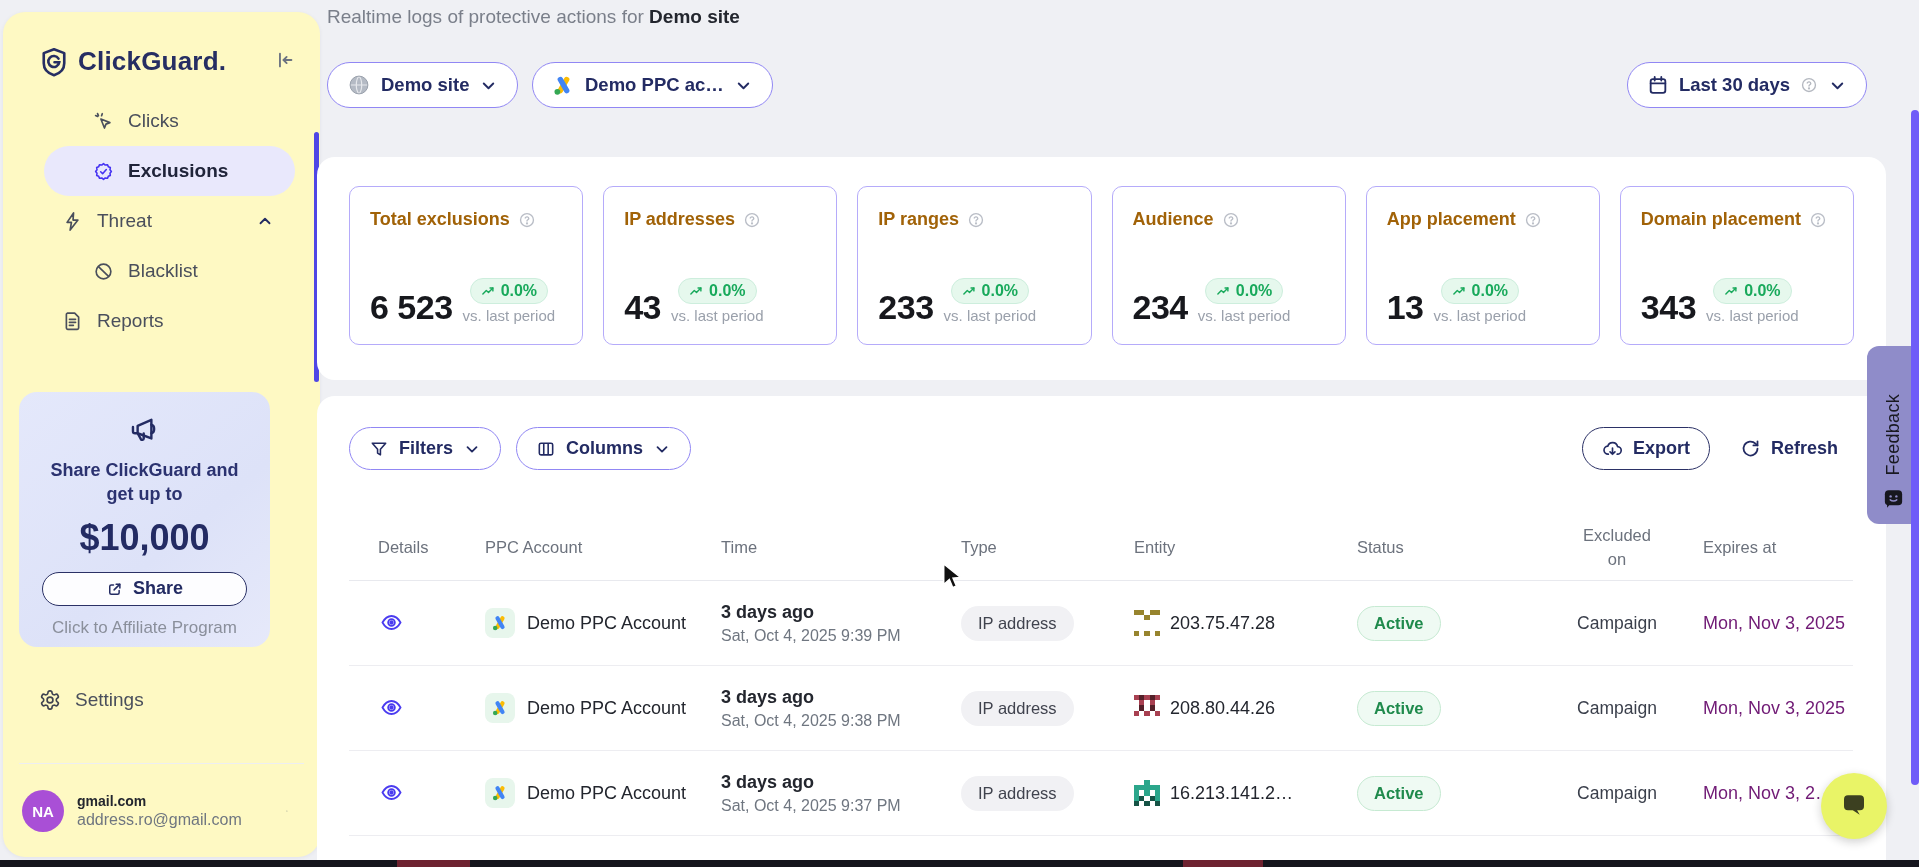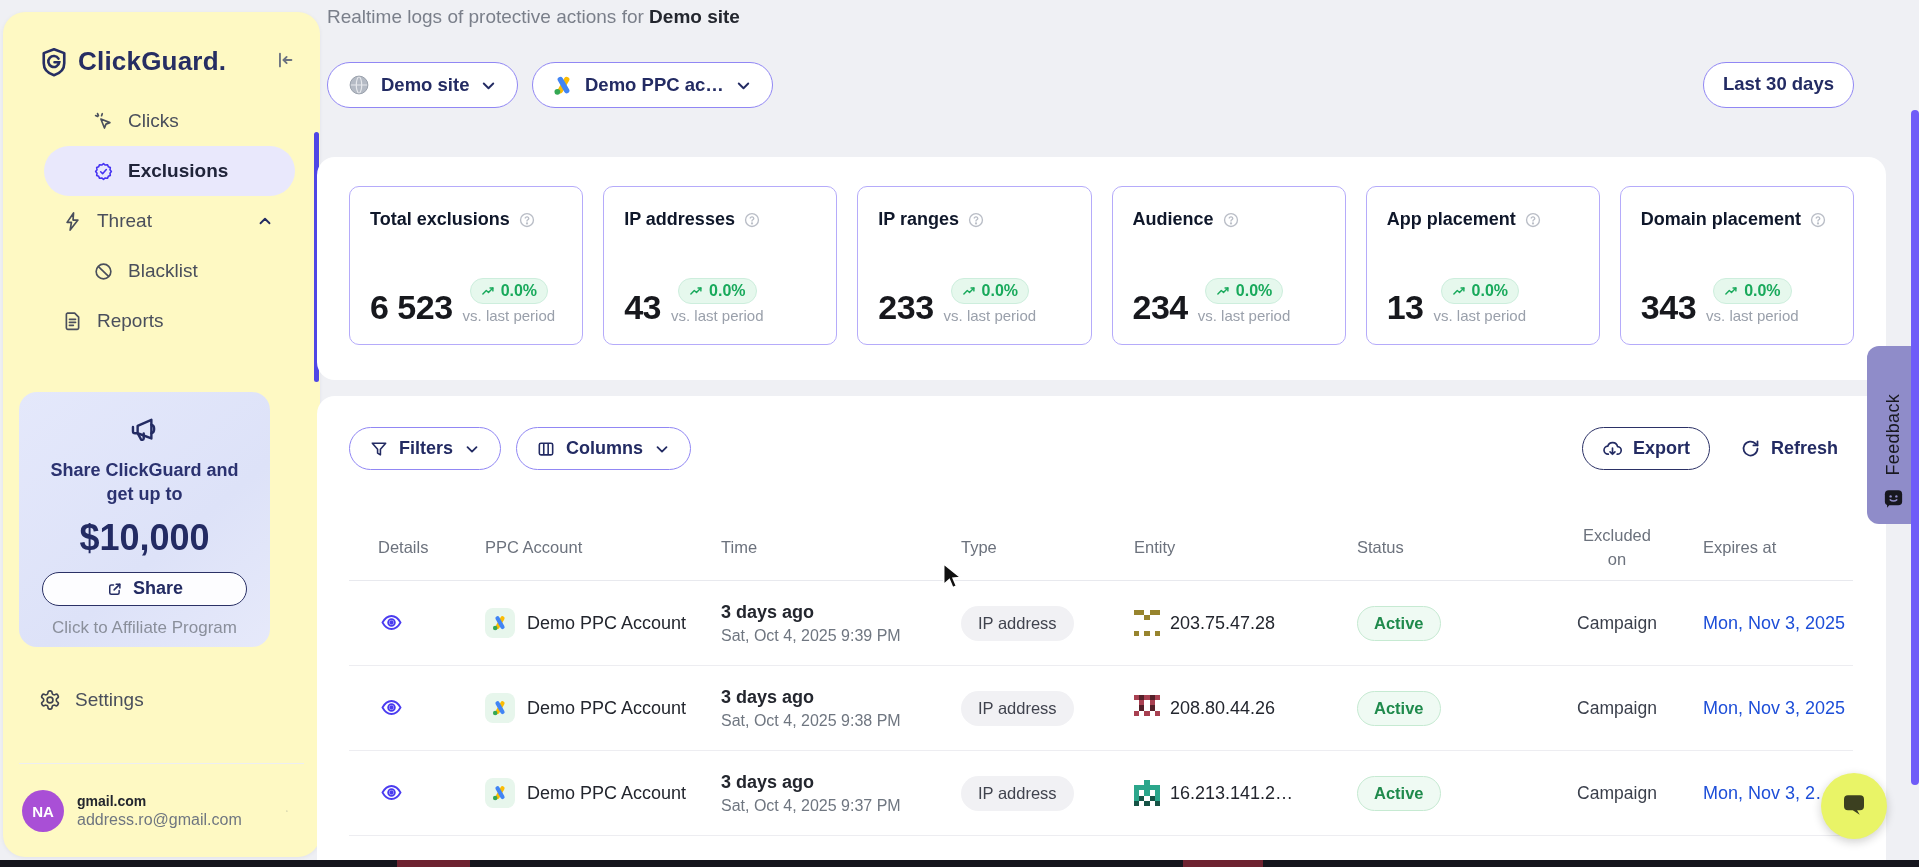--- a/index.html
+++ b/index.html
@@ -36,28 +36,28 @@
   .user-caret { margin-left:auto; padding-right:18px; }
 
   
   .subtitle { position:absolute; left:327px; top:6px; font-size:19px; color:#7a7f8a; }
   .subtitle b { color:#23262e; font-weight:700; }
   .pill { position:absolute; top:62px; height:46px; border:1.6px solid #9187f4; border-radius:23px; background:#fff;
           display:inline-flex; align-items:center; gap:10px; padding:0 19px; font-size:18.5px; font-weight:600; color:#232b63;
           cursor:pointer; font-family:inherit; white-space:nowrap; }
   #site-pill { left:327px; }
   #acct-pill { left:532px; }
-  #date-pill { right:65px;flex-direction:column; }
+  #date-pill { right:52px; }
 
   
   .stats-panel { position:absolute; left:317px; top:157px; width:1569px; height:223px; background:#fff; border-radius:18px; }
   .stats-row { position:absolute; left:32px; right:32px; top:29px; height:159px; display:flex; gap:20px; }
   .stat-card { flex:1; border:1.6px solid #b5abfa; border-radius:10px; background:#fff; padding:22px 20px 20px;
                display:flex; flex-direction:column; justify-content:space-between; min-width:0; }
-  .stat-top { display:flex; align-items:center; gap:8px; font-size:18px; font-weight:600; color:#0f172a; white-space:nowrap; overflow:hidden;text-align:center; }
+  .stat-top { display:flex; align-items:center; gap:8px; font-size:18px; font-weight:600; color:#a16207; white-space:nowrap; overflow:hidden;text-align:center; }
   .stat-bottom { display:flex; align-items:flex-end; gap:10px; }
   .stat-value { font-size:34px; font-weight:800; color:#17181d; line-height:1; letter-spacing:-.5px; }
   .delta-col { display:flex; flex-direction:column; align-items:center; gap:3px; }
   .delta-badge { display:inline-flex; align-items:center; gap:5px; background:#e6f8ed; border:1px solid #cdeedd; color:#18a95b;
                  font-size:16px; font-weight:600; border-radius:999px; padding:3px 10px; }
   .delta-caption { font-size:15px; color:#9aa0ab; white-space:nowrap; }
 
   
   .table-panel { position:absolute; left:317px; top:396px; width:1569px; height:510px; background:#fff; border-radius:18px; }
   .toolbar { position:absolute; top:31px; left:32px; right:44px; display:flex; align-items:center; }
@@ -83,21 +83,21 @@
   .c-acct { display:flex; align-items:center; gap:12px; font-size:18px; color:#23262e; }
   .acct-ic { width:30px; height:30px; border-radius:8px; background:#e7f6ec; display:flex; align-items:center; justify-content:center; flex:0 0 auto; }
   .time-rel { font-size:18px; font-weight:600; color:#23262e; }
   .time-abs { font-size:16px; color:#6f7680; margin-top:4px; }
   .type-pill { display:inline-block; background:#f1f1f4; color:#40434e; font-size:16.5px; border-radius:999px; padding:8px 17px; }
   .c-entity { display:flex; align-items:center; gap:10px; font-size:18px; color:#23262e; white-space:nowrap; }
   .identicon { width:26px; height:26px; flex:0 0 auto; line-height:0; }
   .status-pill { display:inline-block; background:#effaf3; border:1px solid #c6ead2; color:#1f8a4c; font-size:16.5px; font-weight:600;
                  border-radius:999px; padding:7px 16px; }
   .c-excluded { padding:0; text-align:center; font-size:17.5px; color:#3a3f4b; }
-  .c-expires { padding-left:20px; font-size:18px; color:#1d4ed8; white-space:nowrap; }
+  .c-expires { padding-left:20px; font-size:18px; color:#701a75; white-space:nowrap; }
   .row-partial { border-bottom:none; }
 
   
   .feedback-tab { position:absolute; left:1867px; top:346px; width:52px; height:178px; background:#8f8cc9; border-radius:12px 0 0 12px;
                   display:flex; flex-direction:column; align-items:center; justify-content:flex-end; gap:12px; padding-bottom:14px; cursor:pointer; }
   .feedback-label { writing-mode:vertical-rl; transform:rotate(180deg); font-size:18px; color:#191921; letter-spacing:.3px; }
   .vscroll { position:absolute; left:1911px; top:110px; width:8px; height:675px; background:#6f5cf8; border-radius:4px; }
   .chat-launcher { position:absolute; left:1821px; top:773px; width:66px; height:66px; border-radius:50%; background:#e9f467;
                    display:flex; align-items:center; justify-content:center; box-shadow:0 3px 10px rgba(20,20,20,.2); cursor:pointer; }
   .bottom-edge { position:absolute; left:0; top:860px; width:1919px; height:7px; background:#15151d; }

